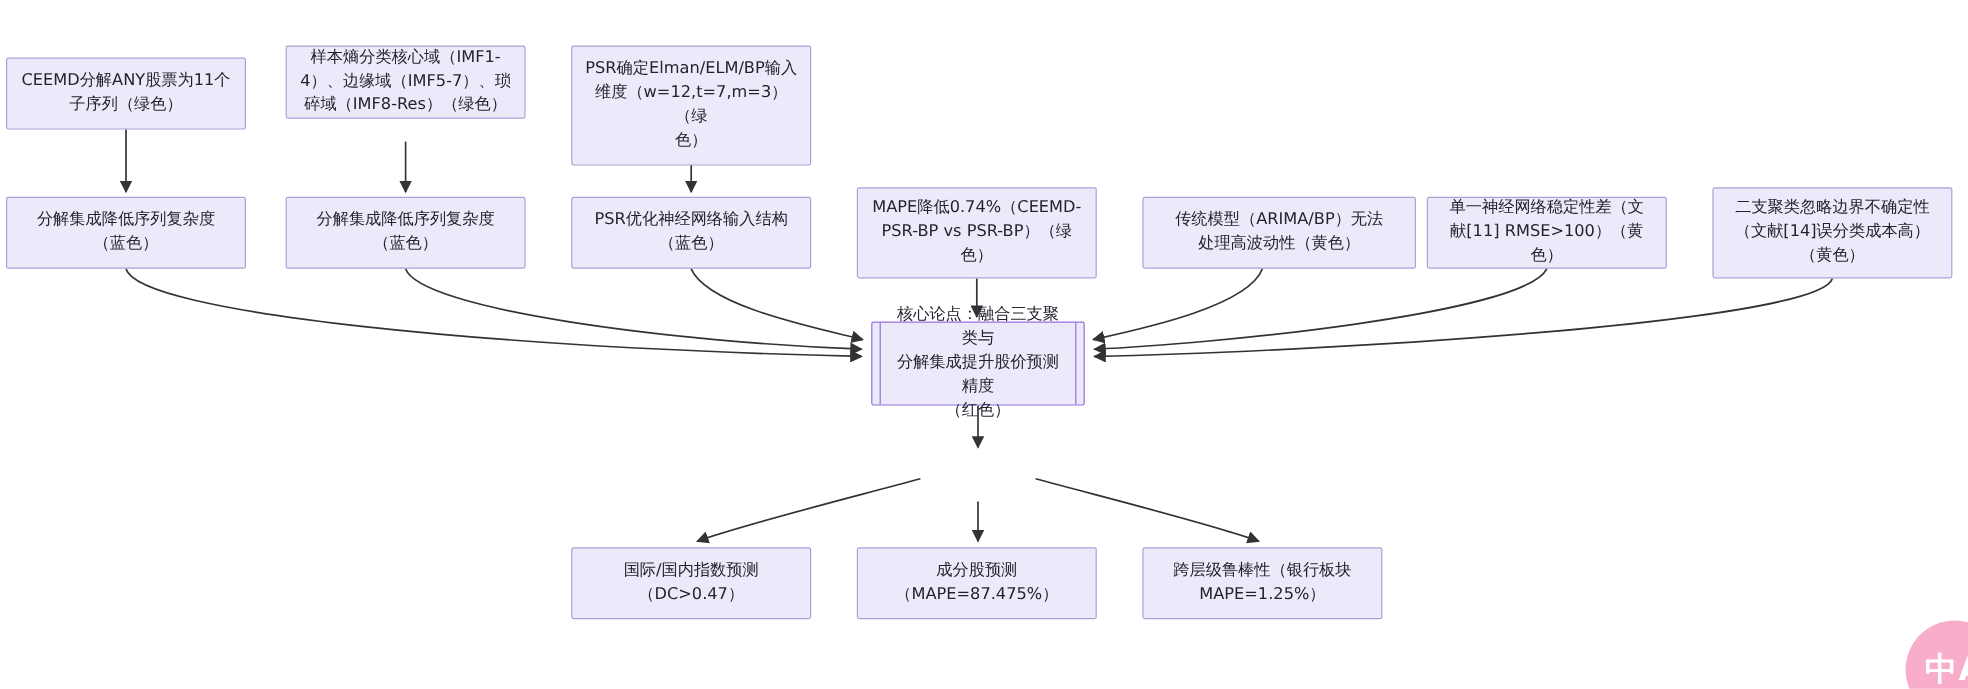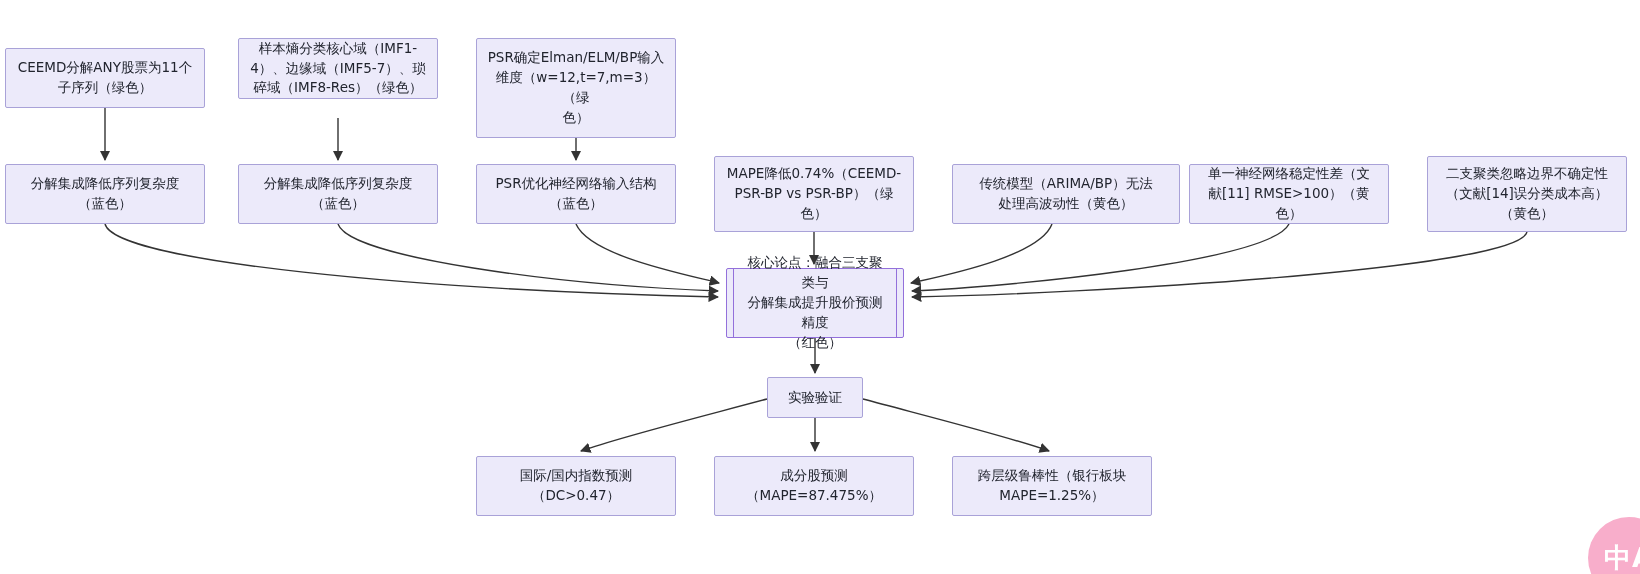--- a/index.html
+++ b/index.html
@@ -145,21 +145,20 @@
   <div class="node n-traditional">传统模型（ARIMA/BP）无法
 处理高波动性（黄色）</div>
   <div class="node n-singlenn">单一神经网络稳定性差（文
 献[11] RMSE&gt;100）（黄色）</div>
   <div class="node n-twoway">二支聚类忽略边界不确定性
 （文献[14]误分类成本高）
 （黄色）</div>
   <div class="node core n-core">核心论点：融合三支聚类与
 分解集成提升股价预测精度
 （红色）</div>
-  <div class="node n-validate">实验验证</div>
   <div class="node n-index">国际/国内指数预测
 （DC&gt;0.47）</div>
   <div class="node n-component">成分股预测
 （MAPE=87.475%）</div>
   <div class="node n-robust">跨层级鲁棒性（银行板块
 MAPE=1.25%）</div>
 
   <div class="translate-btn">
     <span>中A</span>
   </div>

